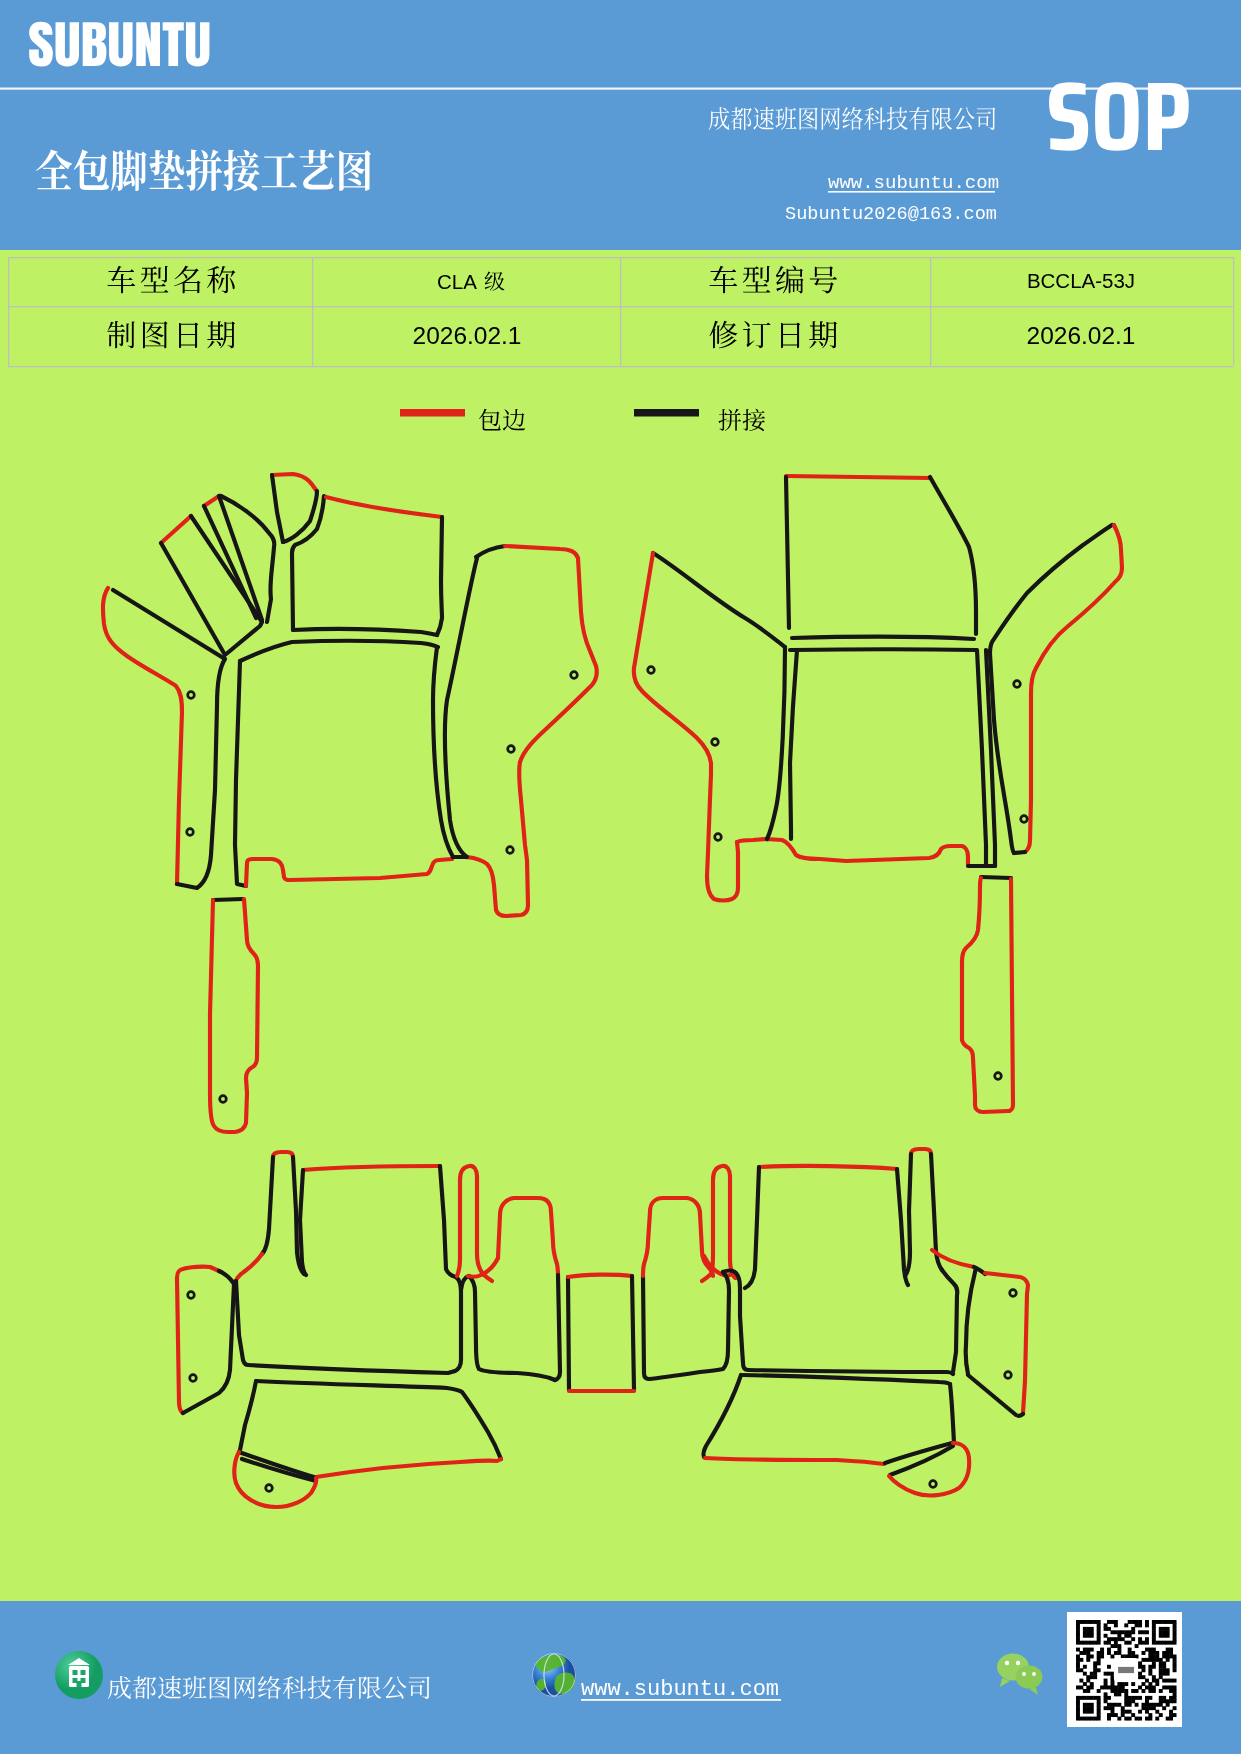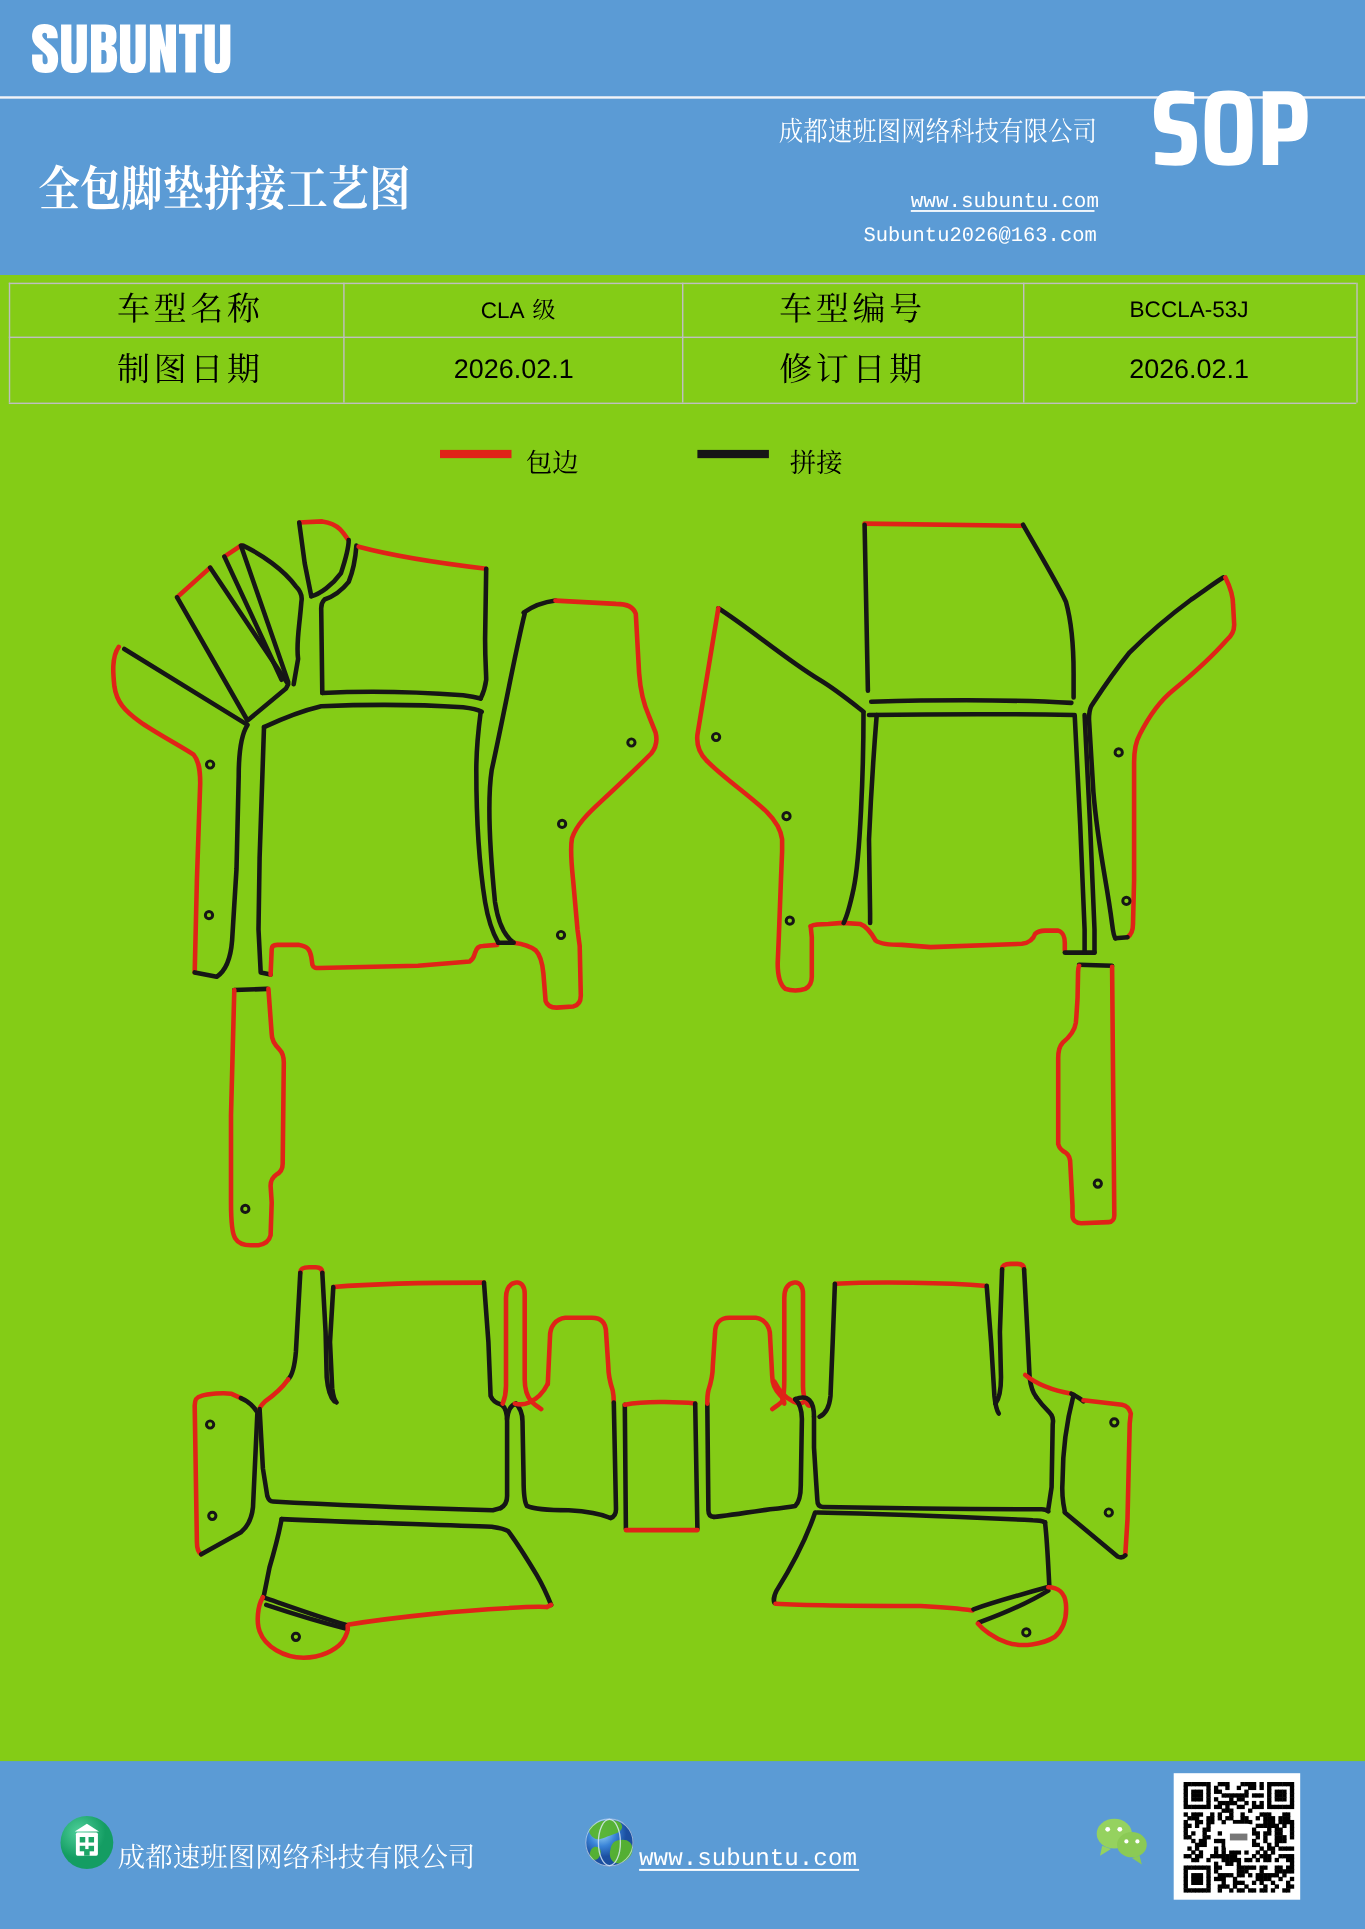--- a/index.html
+++ b/index.html
@@ -1,14 +1,14 @@
 <!DOCTYPE html>
 <html><head><meta charset="utf-8"><style>
 html,body{margin:0;padding:0;background:#fff;}
-#pg{position:relative;width:1241px;height:1754px;overflow:hidden;background:#84cc16;font-family:"Liberation Sans",sans-serif;}
+#pg{position:relative;width:1241px;height:1754px;overflow:hidden;background:#bef264;font-family:"Liberation Sans",sans-serif;}
 </style></head><body>
 <div id="pg">
 <svg width="1241" height="1754" viewBox="0 0 1241 1754">
 <rect x="0" y="0" width="1241" height="250" fill="#5b9bd5"></rect>
 <g transform="translate(28,66) scale(1.102581527734875,1)">
         <path d="M12.3515625 0.3984375Q6.35009765625 0.3984375 3.697998046875 -2.58984375Q1.0458984375 -5.578125 1.0458984375 -12.1025390625V-16.3857421875H9.7119140625V-10.9072265625Q9.7119140625 -9.38818359375 10.172607421875 -8.529052734375Q10.63330078125 -7.669921875 11.77880859375 -7.669921875Q12.97412109375 -7.669921875 13.434814453125 -8.3671875Q13.8955078125 -9.064453125 13.8955078125 -10.658203125Q13.8955078125 -12.67529296875 13.4970703125 -14.032470703125Q13.0986328125 -15.3896484375 12.114990234375 -16.622314453125Q11.13134765625 -17.85498046875 9.38818359375 -19.49853515625L5.45361328125 -23.23388671875Q1.0458984375 -27.392578125 1.0458984375 -32.74658203125Q1.0458984375 -38.349609375 3.648193359375 -41.2880859375Q6.25048828125 -44.2265625 11.18115234375 -44.2265625Q17.20751953125 -44.2265625 19.735107421875 -41.01416015625Q22.2626953125 -37.8017578125 22.2626953125 -31.25244140625H13.34765625V-34.265625Q13.34765625 -35.162109375 12.837158203125 -35.66015625Q12.32666015625 -36.158203125 11.455078125 -36.158203125Q10.4091796875 -36.158203125 9.923583984375 -35.572998046875Q9.43798828125 -34.98779296875 9.43798828125 -34.06640625Q9.43798828125 -33.14501953125 9.93603515625 -32.07421875Q10.43408203125 -31.00341796875 11.9033203125 -29.60888671875L16.95849609375 -24.7529296875Q18.4775390625 -23.30859375 19.74755859375 -21.702392578125Q21.017578125 -20.09619140625 21.78955078125 -17.967041015625Q22.5615234375 -15.837890625 22.5615234375 -12.77490234375Q22.5615234375 -6.59912109375 20.282958984375 -3.100341796875Q18.00439453125 0.3984375 12.3515625 0.3984375Z M35.6103515625 0.3984375Q30.1318359375 0.3984375 27.5419921875 -2.677001953125Q24.9521484375 -5.75244140625 24.9521484375 -11.72900390625V-43.828125H33.46875V-12.07763671875Q33.46875 -10.98193359375 33.59326171875 -9.973388671875Q33.7177734375 -8.96484375 34.166015625 -8.3173828125Q34.6142578125 -7.669921875 35.6103515625 -7.669921875Q36.63134765625 -7.669921875 37.07958984375 -8.304931640625Q37.52783203125 -8.93994140625 37.639892578125 -9.9609375Q37.751953125 -10.98193359375 37.751953125 -12.07763671875V-43.828125H46.2685546875V-11.72900390625Q46.2685546875 -5.75244140625 43.6787109375 -2.677001953125Q41.0888671875 0.3984375 35.6103515625 0.3984375Z M49.63037109375 0.0V-43.828125H61.5087890625Q66.2900390625 -43.828125 68.468994140625 -41.499755859375Q70.64794921875 -39.17138671875 70.64794921875 -33.8173828125V-31.89990234375Q70.64794921875 -28.81201171875 69.539794921875 -26.89453125Q68.431640625 -24.97705078125 66.16552734375 -24.37939453125Q69.12890625 -23.63232421875 70.137451171875 -20.880615234375Q71.14599609375 -18.12890625 71.14599609375 -14.16943359375Q71.14599609375 -9.9111328125 70.34912109375 -6.7236328125Q69.55224609375 -3.5361328125 67.46044921875 -1.76806640625Q65.36865234375 0.0 61.5087890625 0.0ZM58.19677734375 -27.31787109375H59.98974609375Q61.2099609375 -27.31787109375 61.55859375 -28.26416015625Q61.9072265625 -29.21044921875 61.9072265625 -30.5302734375V-34.93798828125Q61.9072265625 -37.0546875 60.03955078125 -37.0546875H58.19677734375ZM59.068359375 -7.7197265625Q62.47998046875 -7.7197265625 62.47998046875 -10.95703125V-16.435546875Q62.47998046875 -18.30322265625 61.919677734375 -19.386474609375Q61.359375 -20.4697265625 59.8154296875 -20.4697265625H58.19677734375V-7.76953125Q58.74462890625 -7.7197265625 59.068359375 -7.7197265625Z M84.169921875 0.3984375Q78.69140625 0.3984375 76.1015625 -2.677001953125Q73.51171875 -5.75244140625 73.51171875 -11.72900390625V-43.828125H82.0283203125V-12.07763671875Q82.0283203125 -10.98193359375 82.15283203125 -9.973388671875Q82.27734375 -8.96484375 82.7255859375 -8.3173828125Q83.173828125 -7.669921875 84.169921875 -7.669921875Q85.19091796875 -7.669921875 85.63916015625 -8.304931640625Q86.08740234375 -8.93994140625 86.199462890625 -9.9609375Q86.3115234375 -10.98193359375 86.3115234375 -12.07763671875V-43.828125H94.828125V-11.72900390625Q94.828125 -5.75244140625 92.23828125 -2.677001953125Q89.6484375 0.3984375 84.169921875 0.3984375Z M98.18994140625 0.0V-43.828125H107.20458984375L111.23876953125 -22.83544921875V-43.828125H119.70556640625V0.0H111.13916015625L106.75634765625 -21.9140625V0.0Z M127.3505859375 0.0V-35.4111328125H122.14599609375V-43.828125H141.32080078125V-35.4111328125H136.1162109375V0.0Z M153.896484375 0.3984375Q148.41796875 0.3984375 145.828125 -2.677001953125Q143.23828125 -5.75244140625 143.23828125 -11.72900390625V-43.828125H151.7548828125V-12.07763671875Q151.7548828125 -10.98193359375 151.87939453125 -9.973388671875Q152.00390625 -8.96484375 152.4521484375 -8.3173828125Q152.900390625 -7.669921875 153.896484375 -7.669921875Q154.91748046875 -7.669921875 155.36572265625 -8.304931640625Q155.81396484375 -8.93994140625 155.926025390625 -9.9609375Q156.0380859375 -10.98193359375 156.0380859375 -12.07763671875V-43.828125H164.5546875V-11.72900390625Q164.5546875 -5.75244140625 161.96484375 -2.677001953125Q159.375 0.3984375 153.896484375 0.3984375Z" fill="#fff"></path>
       </g>
 <rect x="0" y="87.5" width="1241" height="2.2" fill="#f2f4f8"></rect>
 <g transform="translate(35,187) scale(0.854,1)">
         <path d="M23.804 -33.792C26.488 -26.532 32.516 -21.252 39.028 -17.732C39.424 -19.756 40.964 -22.176 43.296 -22.791999999999998L43.384 -23.451999999999998C36.696 -25.52 28.555999999999997 -28.776 24.508 -34.32C25.959999999999997 -34.495999999999995 26.575999999999997 -34.716 26.708 -35.332L18.612 -37.443999999999996C16.72 -30.976 8.491999999999999 -21.427999999999997 0.968 -16.456L1.276 -15.972C9.988 -19.58 19.448 -26.84 23.804 -33.792ZM2.86 1.0999999999999999 3.2119999999999997 2.332H40.919999999999995C41.535999999999994 2.332 42.019999999999996 2.112 42.152 1.628C40.128 -0.132 36.827999999999996 -2.6839999999999997 36.827999999999996 -2.6839999999999997L33.879999999999995 1.0999999999999999H24.596V-8.491999999999999H36.739999999999995C37.355999999999995 -8.491999999999999 37.839999999999996 -8.712 37.972 -9.196C35.992 -10.867999999999999 32.867999999999995 -13.2 32.867999999999995 -13.2L30.052 -9.724H24.596V-18.04H34.056C34.672 -18.04 35.156 -18.259999999999998 35.288 -18.744C33.44 -20.372 30.447999999999997 -22.572 30.447999999999997 -22.572L27.808 -19.316H9.196L9.548 -18.04H19.183999999999997V-9.724H7.8759999999999994L8.228 -8.491999999999999H19.183999999999997V1.0999999999999999Z M55.263999999999996 -37.488C53.196 -29.744 49.192 -22.22 45.276 -17.644L45.76 -17.247999999999998C48.092 -18.656 50.292 -20.328 52.316 -22.308V-2.1559999999999997C52.316 2.464 54.824 3.1239999999999997 61.424 3.1239999999999997H70.4C83.82 3.1239999999999997 86.46000000000001 2.376 86.46000000000001 -0.352C86.46000000000001 -1.3199999999999998 85.844 -1.892 83.90799999999999 -2.508L83.732 -9.328H83.292C82.01599999999999 -5.588 81.22399999999999 -3.6959999999999997 80.52 -2.6399999999999997C80.036 -2.112 79.55199999999999 -1.8479999999999999 78.452 -1.7599999999999998C77.044 -1.672 74.184 -1.628 70.752 -1.628H61.248C58.123999999999995 -1.628 57.42 -1.98 57.42 -3.344V-12.936H65.51599999999999V-10.296H66.396C67.452 -10.296 68.816 -10.692 69.74 -11.088C70.224 -11.308 70.62 -11.527999999999999 70.62 -11.66V-21.34C71.544 -21.516 72.16 -21.912 72.424 -22.264L67.496 -26.003999999999998L65.12 -23.451999999999998H57.86L54.516 -24.727999999999998C55.572 -25.959999999999997 56.584 -27.323999999999998 57.507999999999996 -28.776H77.30799999999999C77.0 -17.82 76.34 -12.452 75.152 -11.351999999999999C74.756 -11.0 74.36 -10.867999999999999 73.7 -10.867999999999999C72.908 -10.867999999999999 70.928 -11.0 69.74 -11.088L69.652 -10.516C71.19200000000001 -10.12 72.204 -9.591999999999999 72.776 -8.844C73.304 -8.139999999999999 73.436 -6.9079999999999995 73.436 -5.236C75.68 -5.236 77.52799999999999 -5.808 78.936 -7.084C81.312 -9.152 82.104 -14.168 82.5 -27.895999999999997C83.46799999999999 -28.028 83.996 -28.336 84.348 -28.732L79.64 -32.736L76.868 -30.008H58.3C59.048 -31.284 59.796 -32.647999999999996 60.456 -34.1C61.468 -34.012 62.04 -34.364 62.26 -34.936ZM65.51599999999999 -14.168H57.42V-22.22H65.51599999999999Z M113.96 -31.415999999999997 112.244 -28.863999999999997H111.892V-35.464C112.948 -35.596 113.256 -35.992 113.3 -36.564L107.8 -37.092V-28.863999999999997H103.664L104.01599999999999 -27.631999999999998H107.8V-19.14H103.004L103.356 -17.907999999999998H107.36C106.876 -14.212 105.292 -7.92 103.928 -5.588C103.664 -5.279999999999999 102.74 -5.06 102.74 -5.06L104.80799999999999 -0.088C105.16 -0.21999999999999997 105.468 -0.484 105.732 -0.8799999999999999C108.592 -2.1559999999999997 111.232 -3.432 113.212 -4.444C113.256 -3.432 113.256 -2.42 113.168 -1.496C116.512 2.288 120.34 -5.896 111.97999999999999 -13.904L111.408 -13.728C112.112 -11.44 112.77199999999999 -8.623999999999999 113.08 -5.896L105.644 -5.148C107.844 -8.052 110.264 -12.319999999999999 111.716 -15.488C112.55199999999999 -15.488 112.99199999999999 -15.84 113.168 -16.279999999999998L108.944 -17.907999999999998H116.644C117.03999999999999 -17.907999999999998 117.392 -17.996 117.524 -18.304V3.96H118.228C120.12 3.96 121.572 2.904 121.572 2.376V-32.076H125.00399999999999V-9.064C125.00399999999999 -8.58 124.872 -8.36 124.344 -8.36C123.816 -8.36 122.1 -8.491999999999999 122.1 -8.491999999999999V-7.787999999999999C123.19999999999999 -7.568 123.728 -7.127999999999999 124.036 -6.468C124.344 -5.808 124.43199999999999 -4.664 124.476 -3.3C128.612 -3.6959999999999997 129.14 -5.412 129.14 -8.58V-31.459999999999997C129.932 -31.636 130.548 -31.944 130.812 -32.296L126.45599999999999 -35.552L124.608 -33.352H121.74799999999999L117.524 -35.288V-18.875999999999998C116.38 -20.151999999999997 114.62 -21.823999999999998 114.62 -21.823999999999998L112.816 -19.14H111.892V-27.631999999999998H115.896C116.468 -27.631999999999998 116.864 -27.851999999999997 116.996 -28.336C115.852 -29.612 113.96 -31.415999999999997 113.96 -31.415999999999997ZM98.29599999999999 -14.212H95.524L95.612 -19.404V-23.232H98.29599999999999ZM91.3 -34.936V-19.36C91.3 -11.527999999999999 91.476 -2.992 89.144 3.6519999999999997L89.76 3.916C94.072 -0.7919999999999999 95.172 -6.9959999999999996 95.48 -12.936H98.29599999999999V-1.936C98.29599999999999 -1.408 98.12 -1.144 97.548 -1.144C96.932 -1.144 94.468 -1.3639999999999999 94.468 -1.3639999999999999V-0.704C95.876 -0.43999999999999995 96.492 0.044 96.888 0.704C97.28399999999999 1.3639999999999999 97.46 2.508 97.504 3.916C102.08 3.432 102.652 1.716 102.652 -1.496V-32.647999999999996C103.4 -32.824 103.928 -33.132 104.19200000000001 -33.483999999999995L99.88 -36.827999999999996L97.9 -34.495999999999995H96.316L91.3 -36.388ZM98.29599999999999 -24.508H95.612V-33.263999999999996H98.29599999999999Z M157.872 -13.376 151.008 -13.947999999999999V-8.096H139.172L139.524 -6.864H151.008V0.704H134.068L134.464 1.936H172.92C173.536 1.936 174.01999999999998 1.716 174.152 1.232C172.172 -0.528 168.828 -3.1679999999999997 168.828 -3.1679999999999997L165.924 0.704H156.288V-6.864H168.388C169.048 -6.864 169.488 -7.084 169.62 -7.568C167.728 -9.24 164.60399999999998 -11.66 164.60399999999998 -11.66L161.876 -8.096H156.288V-12.144C157.476 -12.319999999999999 157.784 -12.76 157.872 -13.376ZM162.228 -36.564 155.76 -37.092C155.76 -34.583999999999996 155.76 -32.251999999999995 155.628 -30.008H152.284L152.68 -28.776H155.584C155.452 -27.148 155.232 -25.564 154.924 -24.067999999999998C153.692 -24.375999999999998 152.328 -24.596 150.832 -24.772L150.436 -24.331999999999997C151.57999999999998 -23.584 152.9 -22.66 154.176 -21.604C152.944 -18.348 150.788 -15.488 146.872 -12.936L147.268 -12.319999999999999C152.064 -14.168 155.1 -16.456 157.07999999999998 -19.052C158.356 -17.82 159.5 -16.544 160.292 -15.356C164.208 -13.904 165.88 -19.316 159.016 -22.66C159.764 -24.552 160.16 -26.575999999999997 160.38 -28.776H164.164C164.252 -21.119999999999997 165.088 -14.828 169.928 -12.584C171.732 -11.703999999999999 173.844 -11.616 174.636 -13.42C175.076 -14.344 174.768 -15.312 173.756 -16.5L173.976 -21.163999999999998L173.492 -21.208C173.14 -19.843999999999998 172.744 -18.612 172.304 -17.644C172.128 -17.247999999999998 171.908 -17.16 171.512 -17.336C169.224 -18.48 168.696 -23.892 168.872 -28.38C169.576 -28.468 170.236 -28.732 170.5 -29.04L166.012 -32.428L163.724 -30.008H160.512C160.644 -31.723999999999997 160.688 -33.528 160.776 -35.419999999999995C161.744 -35.507999999999996 162.14 -35.948 162.228 -36.564ZM148.192 -33.088 145.948 -29.964H145.728V-35.288C146.74 -35.419999999999995 147.18 -35.772 147.268 -36.476L140.888 -37.047999999999995V-29.964H134.464L134.816 -28.732H140.888V-24.244C137.852 -23.759999999999998 135.388 -23.451999999999998 133.892 -23.276L136.18 -18.084C136.664 -18.172 137.06 -18.567999999999998 137.324 -19.14L140.888 -20.636V-17.16C140.888 -16.631999999999998 140.712 -16.5 140.14 -16.5C139.392 -16.5 136.004 -16.72 136.004 -16.72V-16.104C137.764 -15.84 138.512 -15.312 139.04 -14.696C139.568 -14.036 139.744 -12.979999999999999 139.832 -11.66C145.068 -12.1 145.728 -13.771999999999998 145.728 -17.072V-22.791999999999998L151.052 -25.299999999999997L150.964 -25.872L145.728 -24.991999999999997V-28.732H151.008C151.624 -28.732 152.064 -28.951999999999998 152.196 -29.436C150.7 -30.932 148.192 -33.088 148.192 -33.088Z M195.096 -37.047999999999995 194.656 -36.827999999999996C196.108 -34.716 197.516 -31.592 197.60399999999998 -28.776C201.96 -25.08 206.8 -33.924 195.096 -37.047999999999995ZM208.296 -37.4C207.504 -33.879999999999995 206.36 -29.919999999999998 205.436 -27.5L205.964 -27.192C208.428 -28.863999999999997 211.06799999999998 -31.459999999999997 213.224 -34.232C214.192 -34.144 214.808 -34.495999999999995 214.98399999999998 -35.068ZM206.57999999999998 -25.828V-15.531999999999998H201.784V-16.104V-25.828ZM176.836 -16.016 178.728 -9.943999999999999C179.256 -10.075999999999999 179.74 -10.559999999999999 179.916 -11.132L182.82 -12.76V-2.288C182.82 -1.7599999999999998 182.644 -1.5839999999999999 181.984 -1.5839999999999999C181.192 -1.5839999999999999 177.584 -1.8039999999999998 177.584 -1.8039999999999998V-1.188C179.432 -0.836 180.268 -0.352 180.796 0.39599999999999996C181.368 1.188 181.544 2.376 181.632 3.916C187.0 3.432 187.704 1.5399999999999998 187.704 -1.936V-15.707999999999998C190.168 -17.204 192.148 -18.523999999999997 193.644 -19.535999999999998L193.512 -20.02L187.704 -18.523999999999997V-25.74H192.89600000000002C193.11599999999999 -25.74 193.292 -25.784 193.468 -25.828H196.68V-16.06V-15.531999999999998H190.476L190.828 -14.299999999999999H196.636C196.504 -7.787999999999999 195.184 -1.452 188.76 3.6519999999999997L189.156 4.048C199.672 -0.39599999999999996 201.52 -7.611999999999999 201.74 -14.299999999999999H206.57999999999998V3.916H207.504C210.144 3.916 211.728 2.86 211.728 2.552V-14.299999999999999H218.108C218.768 -14.299999999999999 219.208 -14.52 219.296 -15.004C217.624 -16.631999999999998 214.764 -19.008 214.764 -19.052L212.212 -15.531999999999998H211.728V-25.828H217.316C217.888 -25.828 218.372 -26.048 218.504 -26.532C216.788 -28.203999999999997 213.84 -30.58 213.84 -30.58L211.244 -27.104H193.468C192.06 -28.599999999999998 190.07999999999998 -30.447999999999997 190.07999999999998 -30.447999999999997L187.88 -26.971999999999998H187.704V-35.507999999999996C188.804 -35.684 189.244 -36.123999999999995 189.332 -36.784L182.82 -37.4V-26.971999999999998H177.364L177.716 -25.74H182.82V-17.336C180.18 -16.72 178.068 -16.236 176.836 -16.016Z M240.46 -29.348 240.02 -29.127999999999997C240.988 -27.279999999999998 242.0 -24.552 242.088 -22.131999999999998C245.74 -18.656 250.492 -25.959999999999997 240.46 -29.348ZM258.016 -17.291999999999998 255.332 -13.86H246.356L247.632 -16.631999999999998C249.04 -16.631999999999998 249.392 -17.072 249.56799999999998 -17.599999999999998L243.1 -19.14C242.704 -17.907999999999998 241.912 -15.972 241.032 -13.86H233.816L234.168 -12.584H240.46C239.316 -10.075999999999999 238.04 -7.523999999999999 237.11599999999999 -5.984C240.372 -4.9719999999999995 243.32 -3.828 245.916 -2.6399999999999997C242.88 -0.044 238.7 1.8479999999999999 232.936 3.344L233.2 4.004C240.59199999999998 3.036 245.696 1.496 249.392 -0.8799999999999999C251.944 0.484 254.012 1.892 255.50799999999998 3.1679999999999997C259.556 5.412 265.452 0.044 252.912 -3.96C254.936 -6.247999999999999 256.3 -9.107999999999999 257.356 -12.584H261.668C262.284 -12.584 262.76800000000003 -12.803999999999998 262.9 -13.287999999999998C261.052 -14.915999999999999 258.016 -17.291999999999998 258.016 -17.291999999999998ZM242.396 -6.159999999999999C243.452 -8.008 244.684 -10.383999999999999 245.74 -12.584H251.768C251.064 -9.636 249.92 -7.215999999999999 248.336 -5.148C246.576 -5.5 244.64 -5.851999999999999 242.396 -6.159999999999999ZM256.96 -34.364 254.452 -31.107999999999997H248.82C251.856 -31.592 253.0 -36.784 244.376 -37.355999999999995L244.06799999999998 -37.135999999999996C245.168 -35.903999999999996 246.224 -33.748 246.268 -31.855999999999998C246.796 -31.459999999999997 247.324 -31.195999999999998 247.852 -31.107999999999997H236.544L236.89600000000002 -29.831999999999997H260.348C260.964 -29.831999999999997 261.404 -30.052 261.536 -30.535999999999998C259.82 -32.12 256.96 -34.364 256.96 -34.364ZM233.728 -30.404 231.528 -27.016H231.308V-35.507999999999996C232.408 -35.64 232.848 -36.08 232.936 -36.739999999999995L226.468 -37.355999999999995V-27.016H221.144L221.496 -25.784H226.468V-17.424C224.004 -16.587999999999997 221.98 -15.972 220.836 -15.664L223.036 -9.943999999999999C223.564 -10.164 223.96 -10.692 224.136 -11.264L226.468 -12.847999999999999V-2.86C226.468 -2.376 226.292 -2.1559999999999997 225.588 -2.1559999999999997C224.752 -2.1559999999999997 220.88 -2.376 220.88 -2.376V-1.7599999999999998C222.772 -1.408 223.696 -0.836 224.312 0.0C224.84 0.836 225.06 2.112 225.192 3.828C230.648 3.3 231.308 1.232 231.308 -2.376V-16.279999999999998C233.288 -17.688 234.916 -18.964 236.236 -20.02L236.368 -19.491999999999997H260.92C261.58 -19.491999999999997 261.976 -19.712 262.108 -20.195999999999998C260.348 -21.823999999999998 257.4 -24.023999999999997 257.4 -24.023999999999997L254.76 -20.767999999999997H250.8C253.04399999999998 -22.703999999999997 255.42 -25.124 256.828 -26.971999999999998C257.752 -26.971999999999998 258.324 -27.323999999999998 258.456 -27.851999999999997L252.12 -29.479999999999997C251.59199999999998 -26.927999999999997 250.624 -23.363999999999997 249.612 -20.767999999999997H236.72L236.676 -20.944L236.192 -20.767999999999997H236.016V-20.724L231.308 -19.052V-25.784H236.412C237.028 -25.784 237.424 -26.003999999999998 237.55599999999998 -26.488C236.192 -28.028 233.728 -30.404 233.728 -30.404Z M265.408 -0.9239999999999999 265.76 0.352H305.448C306.152 0.352 306.592 0.132 306.724 -0.352C304.568 -2.2439999999999998 300.96 -5.016 300.96 -5.016L297.79200000000003 -0.9239999999999999H288.728V-29.171999999999997H302.764C303.424 -29.171999999999997 303.908 -29.392 304.04 -29.875999999999998C301.884 -31.767999999999997 298.32 -34.495999999999995 298.32 -34.495999999999995L295.152 -30.447999999999997H268.312L268.664 -29.171999999999997H283.096V-0.9239999999999999Z M320.672 -30.668H309.892L310.2 -29.436H320.672V-23.099999999999998H321.508C323.62 -23.099999999999998 325.73199999999997 -23.892 325.73199999999997 -24.419999999999998V-29.436H334.268V-23.32H335.104C336.15999999999997 -23.32 337.172 -23.54 337.92 -23.759999999999998L335.544 -21.34H314.028L314.424 -20.108H334.18C321.156 -11.703999999999999 313.28 -7.8759999999999994 313.984 -3.0799999999999996C314.468 0.528 317.9 2.5959999999999996 325.952 2.5959999999999996H338.228C346.28 2.5959999999999996 349.712 1.5399999999999998 349.712 -0.9239999999999999C349.712 -2.024 349.228 -2.332 347.248 -2.992L347.38 -9.68L346.896 -9.724C346.104 -6.556 345.312 -4.311999999999999 344.388 -3.1239999999999997C343.86 -2.508 342.628 -2.2439999999999998 338.272 -2.2439999999999998H326.172C322.344 -2.2439999999999998 320.1 -2.552 319.88 -3.916C319.572 -5.851999999999999 325.864 -9.943999999999999 340.472 -18.48C341.79200000000003 -18.48 342.584 -18.788 343.068 -19.183999999999997L338.052 -23.804C338.888 -24.067999999999998 339.416 -24.375999999999998 339.416 -24.639999999999997V-29.436H349.316C349.976 -29.436 350.416 -29.656 350.504 -30.139999999999997C348.832 -31.9 345.62 -34.54 345.62 -34.54L342.848 -30.668H339.416V-35.464C340.56 -35.64 340.868 -36.08 340.956 -36.652L334.268 -37.224V-30.668H325.73199999999997V-35.464C326.876 -35.64 327.228 -36.08 327.316 -36.652L320.672 -37.224Z M369.996 -14.563999999999998 369.776 -13.947999999999999C372.812 -12.628 375.144 -10.604 376.024 -9.328C379.896 -7.832 381.832 -15.751999999999999 369.996 -14.563999999999998ZM366.344 -8.228 366.256 -7.611999999999999C371.976 -6.028 376.86 -3.344 378.972 -1.628C383.768 -0.484 384.868 -10.032 366.344 -8.228ZM373.736 -30.491999999999997 368.104 -32.867999999999995H386.496V-0.836H361.372V-32.867999999999995H367.884C367.092 -28.907999999999998 365.024 -23.276 362.428 -19.58L362.78 -19.052C364.76 -20.459999999999997 366.696 -22.308 368.368 -24.2C369.336 -22.264 370.568 -20.636 371.976 -19.183999999999997C369.116 -16.676 365.596 -14.52 361.724 -12.979999999999999L362.032 -12.363999999999999C366.696 -13.463999999999999 370.788 -15.091999999999999 374.22 -17.247999999999998C376.728 -15.399999999999999 379.632 -13.991999999999999 382.932 -12.892C383.46 -15.047999999999998 384.604 -16.544 386.408 -17.028V-17.555999999999997C383.416 -17.951999999999998 380.336 -18.612 377.564 -19.624C379.808 -21.471999999999998 381.656 -23.54 383.108 -25.828C384.164 -25.915999999999997 384.604 -26.003999999999998 384.912 -26.488L380.688 -30.183999999999997L378.004 -27.72H370.964C371.492 -28.511999999999997 371.932 -29.304 372.284 -30.052C373.12 -29.964 373.56 -30.052 373.736 -30.491999999999997ZM361.372 1.936V0.43999999999999995H386.496V3.6519999999999997H387.288C389.224 3.6519999999999997 391.644 2.376 391.688 2.024V-31.988C392.568 -32.208 393.18399999999997 -32.559999999999995 393.492 -32.955999999999996L388.564 -36.872L386.056 -34.1H361.768L356.268 -36.388V3.872H357.148C359.392 3.872 361.372 2.6399999999999997 361.372 1.936ZM369.072 -25.035999999999998 370.128 -26.488H377.916C376.948 -24.596 375.628 -22.836 374.088 -21.163999999999998C372.064 -22.22 370.348 -23.496 369.072 -25.035999999999998Z" fill="#fff"></path>

